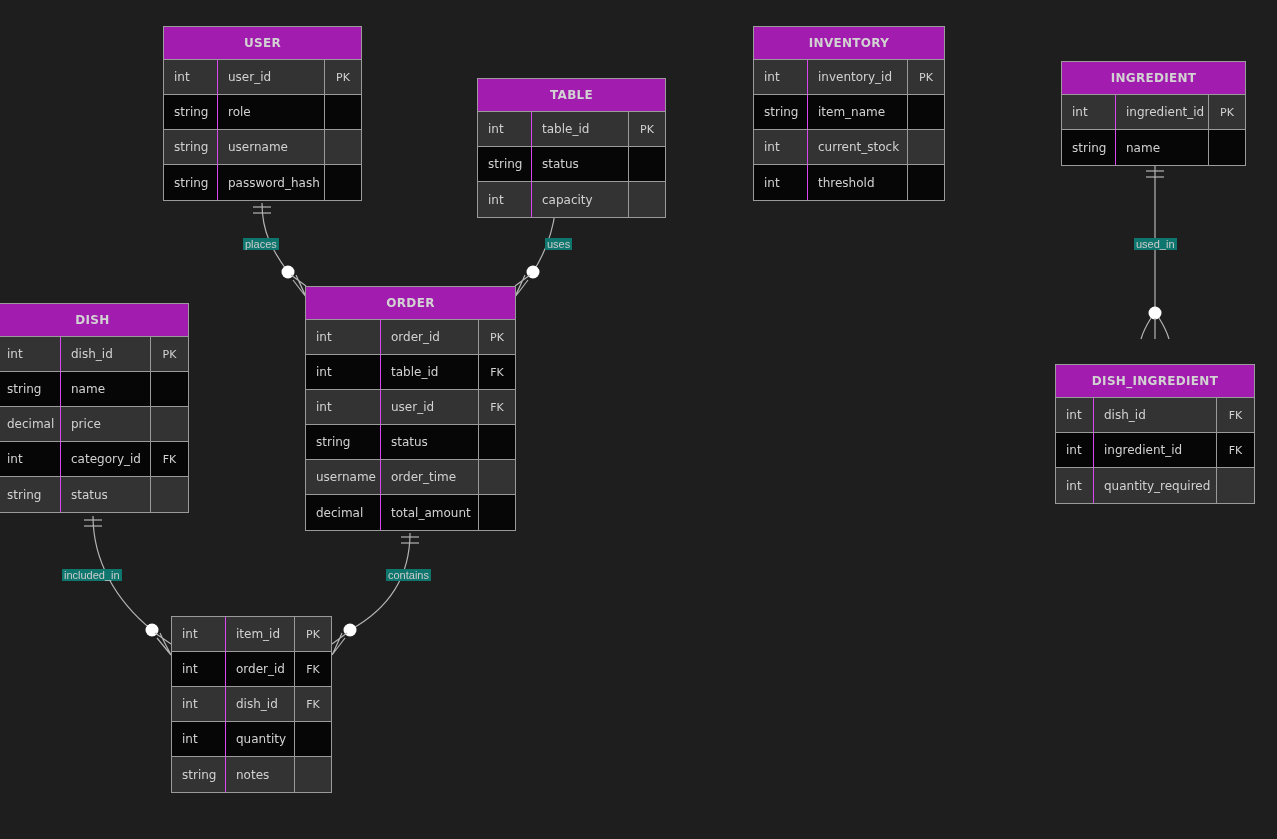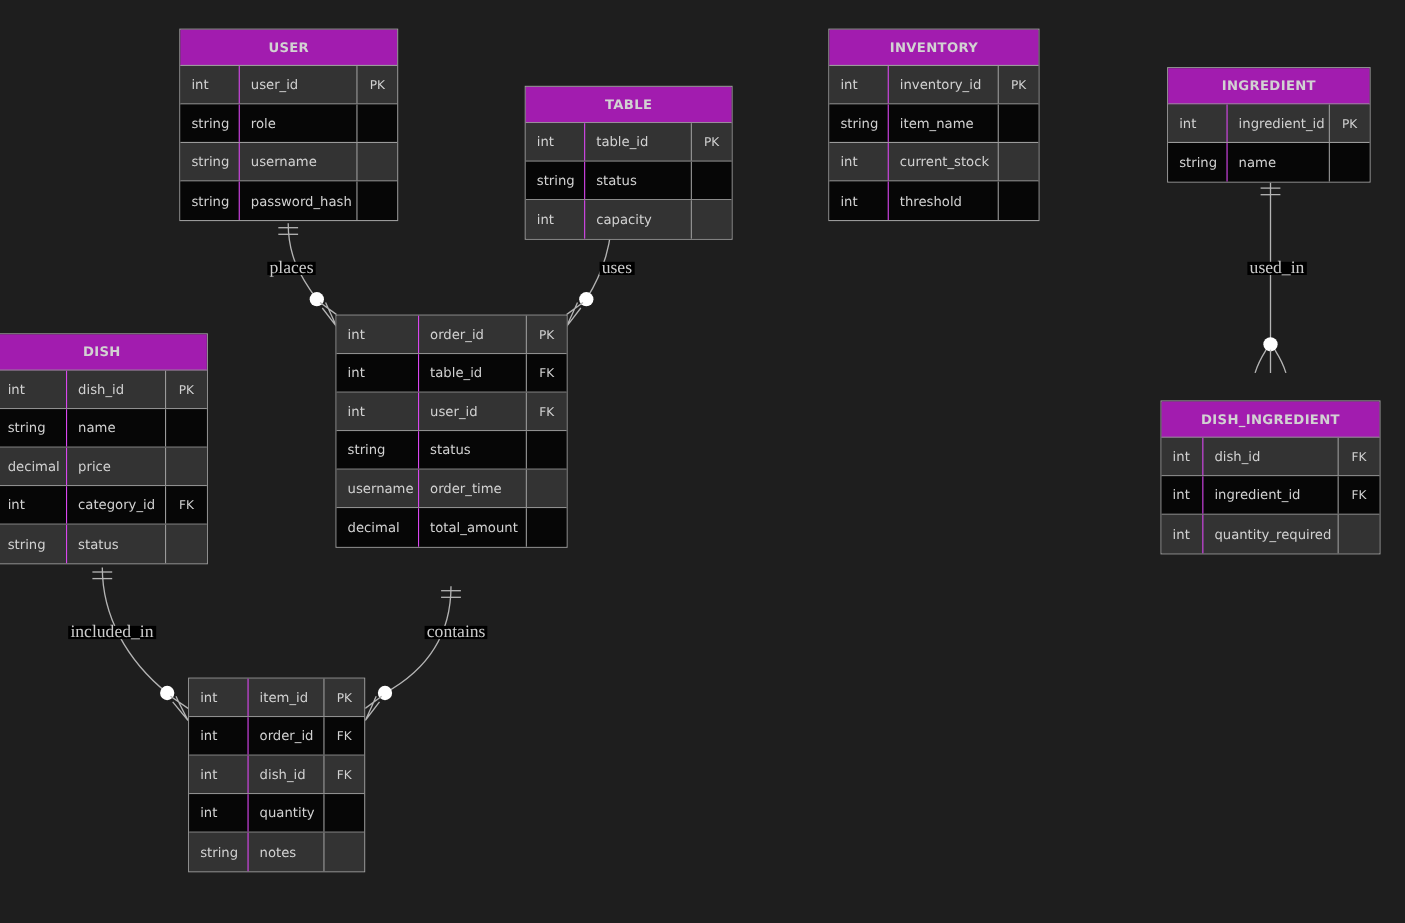--- a/index.html
+++ b/index.html
@@ -38,24 +38,24 @@
     fill: #ffffff;
     stroke: none;
   }
   .rel-tick {
     stroke: #b4b4b4;
     stroke-width: 1.2;
   }
   .rel-label {
     position: absolute;
     color: #cccccc;
-    font-size: 16px;
-    font-family: Liberation Serif, serif;
+    font-size: 11px;
+    font-family: Liberation Sans, sans-serif;
     white-space: nowrap;
-    background: #000000;
+    background: #0f766e;
     padding: 0 2px;
     line-height: 12px;
   }
 
   .entity {
     position: absolute;
     border: 1px solid #9a9a9a;
     box-sizing: border-box;
     background: #1e1e1e;
   }
@@ -221,20 +221,21 @@
           <div class="cell cell-name">ingredient_id</div>
           <div class="cell cell-key" style="width: 36px; flex: 0 0 36px;">PK</div>
         </div>
         <div class="attr-row even">
           <div class="cell cell-type" style="width: 54px; flex: 0 0 54px;">string</div>
           <div class="cell cell-name">name</div>
           <div class="cell cell-key" style="width: 36px; flex: 0 0 36px;"></div>
         </div>
       </div>
       <div class="entity" style="left: 305px; top: 286px; width: 211px;">
+        <div class="entity-title">ORDER</div>
         <div class="attr-row odd">
           <div class="cell cell-type" style="width: 75px; flex: 0 0 75px;">int</div>
           <div class="cell cell-name">order_id</div>
           <div class="cell cell-key" style="width: 36px; flex: 0 0 36px;">PK</div>
         </div>
         <div class="attr-row even">
           <div class="cell cell-type" style="width: 75px; flex: 0 0 75px;">int</div>
           <div class="cell cell-name">table_id</div>
           <div class="cell cell-key" style="width: 36px; flex: 0 0 36px;">FK</div>
         </div>

